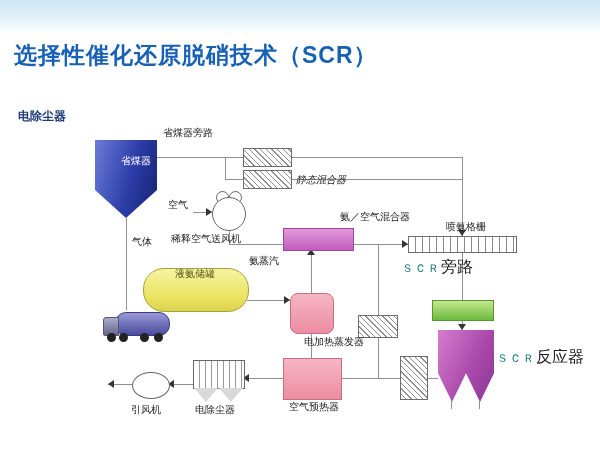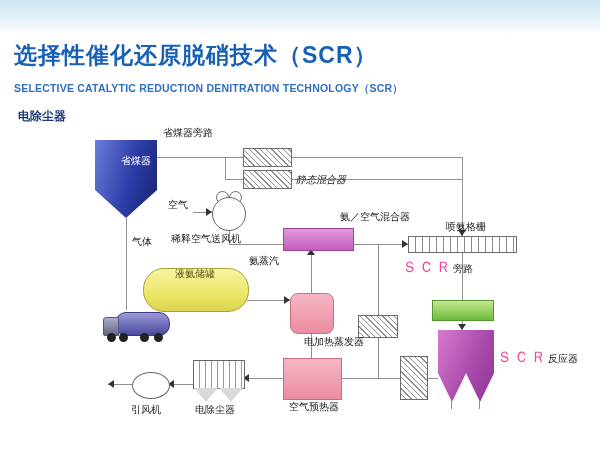--- a/index.html
+++ b/index.html
@@ -29,31 +29,30 @@
   .truck-body{position:absolute;left:115px;top:312px;width:53px;height:22px;border-radius:11px;background:linear-gradient(180deg,#9a9ad8,#4a4a9e);border:1px solid #3a3a80;}
   .truck-cab{position:absolute;left:103px;top:317px;width:14px;height:17px;border-radius:3px 0 0 2px;background:linear-gradient(180deg,#aaaacc,#666688);border:1px solid #555577;}
   .wheel{position:absolute;width:9px;height:9px;border-radius:50%;background:#222;}
   .evap{position:absolute;left:290px;top:293px;width:42px;height:39px;border-radius:8px;background:linear-gradient(180deg,#f6b6c4,#ec8ca2);border:1px solid #c66e80;}
   .greenbar{position:absolute;left:432px;top:300px;width:60px;height:19px;background:linear-gradient(180deg,#c4e890,#6cbb3c);border:1px solid #56962c;}
   .reactor{position:absolute;left:438px;top:330px;width:56px;height:72px;clip-path:polygon(0 0,100% 0,100% 60%,75% 100%,50% 60%,25% 100%,0 60%);background:linear-gradient(115deg,#d67cce,#a848aa 60%,#8c3694);}
   .preheater{position:absolute;left:283px;top:358px;width:57px;height:40px;background:linear-gradient(180deg,#f6b6c4,#ec8ca2);border:1px solid #c66e80;}
   .esp-box{position:absolute;left:193px;top:360px;width:50px;height:27px;border:1px solid #666;background:#fff;background-image:repeating-linear-gradient(90deg,transparent 0 5px,#999 5px 6px);}
   .esp-hop{position:absolute;width:0;height:0;border-left:12px solid transparent;border-right:12px solid transparent;border-top:14px solid #d9d9d9;}
   .fan{position:absolute;left:132px;top:372px;width:36px;height:25px;border:1px solid #666;border-radius:50%;background:#fff;}
-  .scr-pre{font-family:"Liberation Serif",serif;font-size:15px;color:#ec4899;letter-spacing:2px;text-align:center;}
-  .scr-suf{font-size:10px;color:#222;}
+  .scr-pre{font-family:"Liberation Serif",serif;font-size:11px;color:#0f766e;letter-spacing:2px;text-align:center;}
+  .scr-suf{font-size:16px;color:#222;}
 </style>
 </head>
 <body>
 
 <div class="page">
 
   <div class="band"></div>
   <div class="title">选择性催化还原脱硝技术（SCR）</div>
-  <div class="subtitle">SELECTIVE CATALYTIC REDUCTION DENITRATION TECHNOLOGY（SCR）</div>
   <div class="section">电除尘器</div>
 
   <div class="hl" style="left:157px;top:157px;width:86px;"></div>
   <div class="hl" style="left:290px;top:157px;width:172px;"></div>
   <div class="hl" style="left:225px;top:179px;width:18px;"></div>
   <div class="hl" style="left:290px;top:179px;width:172px;"></div>
   <div class="hl" style="left:193px;top:212px;width:19px;"></div>
   <div class="hl" style="left:229px;top:244px;width:54px;"></div>
   <div class="hl" style="left:352px;top:244px;width:56px;"></div>
   <div class="hl" style="left:247px;top:300px;width:43px;"></div>

